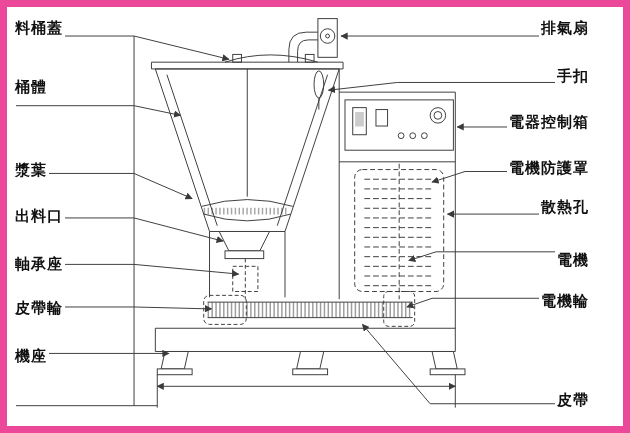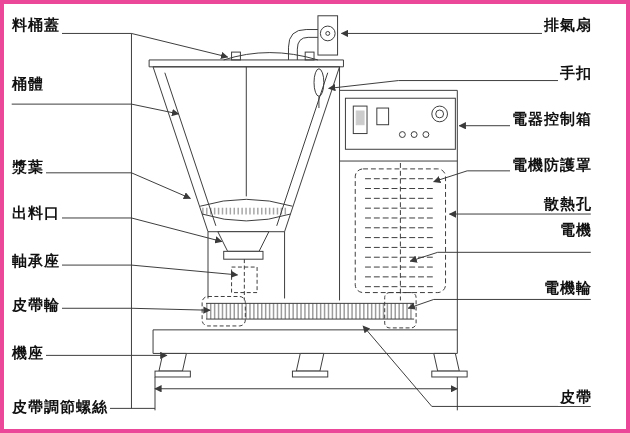--- a/index.html
+++ b/index.html
@@ -1,20 +1,20 @@
 <!DOCTYPE html>
 <html><head>
 <meta charset="utf-8">
 <style>
   html,body{margin:0;padding:0;background:#e8e8e8;}
   .frame{
     position:relative;
     width:630px;height:433px;
     background:#ffffff;
-    border:4px solid #ec4899;
+    border:7px solid #ec4899;
     box-sizing:border-box;
     font-family:"Liberation Sans","DejaVu Sans",sans-serif;
     overflow:hidden;
   }
   .diagram-svg{position:absolute;left:0;top:0;width:100%;height:100%;}
   .label{
     position:absolute;
     font-size:15px;
     font-weight:bold;
     color:#111;
@@ -183,24 +183,23 @@
     </g>
   </svg>
 
   <div class="label left" style="top:12px">料桶蓋</div>
   <div class="label left" style="top:71px">桶體</div>
   <div class="label left" style="top:154px">漿葉</div>
   <div class="label left" style="top:200px">出料口</div>
   <div class="label left" style="top:248px">軸承座</div>
   <div class="label left" style="top:292px">皮帶輪</div>
   <div class="label left" style="top:340px">機座</div>
-  <div class="label left" style="top:394px">皮帶調節螺絲</div>
 
   <div class="label right" style="top:12px">排氣扇</div>
   <div class="label right" style="top:60px">手扣</div>
   <div class="label right" style="top:106px">電器控制箱</div>
   <div class="label right" style="top:152px">電機防護罩</div>
   <div class="label right" style="top:191px">散熱孔</div>
-  <div class="label right" style="top:217px">電機</div>
-  <div class="label right" style="top:275px">電機輪</div>
+  <div class="label right" style="top:244px">電機</div>
+  <div class="label right" style="top:285px">電機輪</div>
   <div class="label right" style="top:384px">皮帶</div>
 
 </div>
 
 </body></html>

